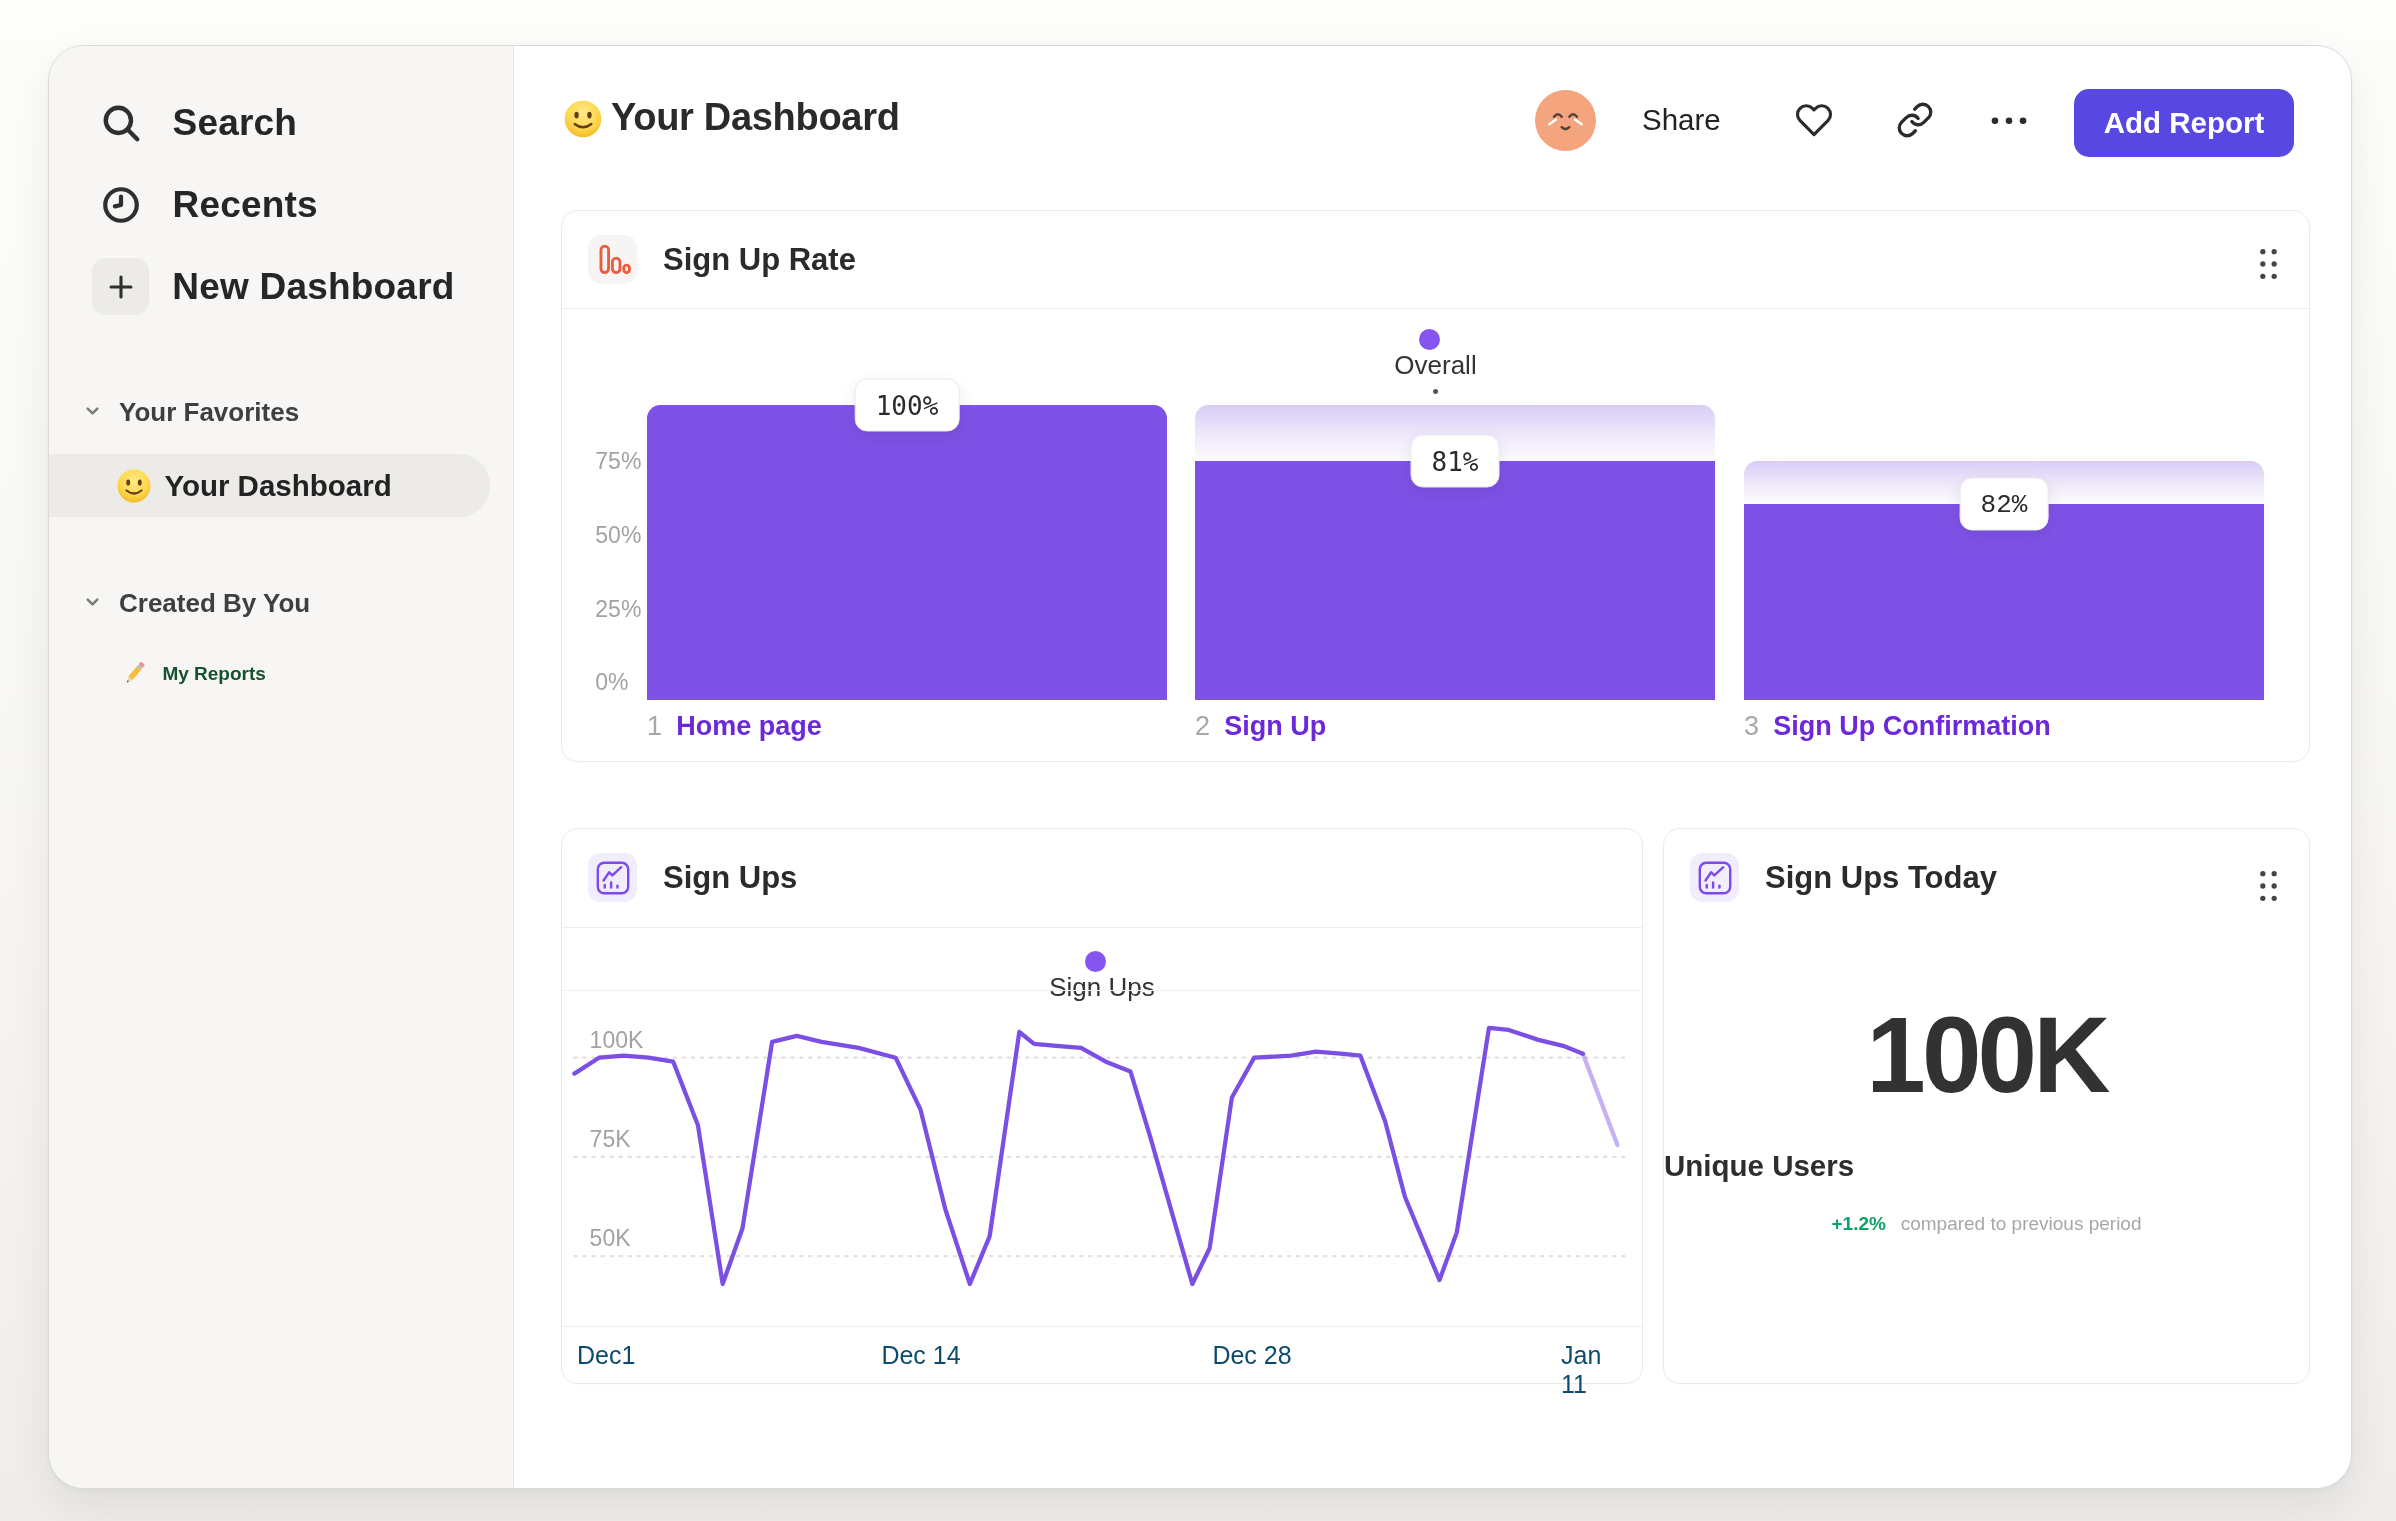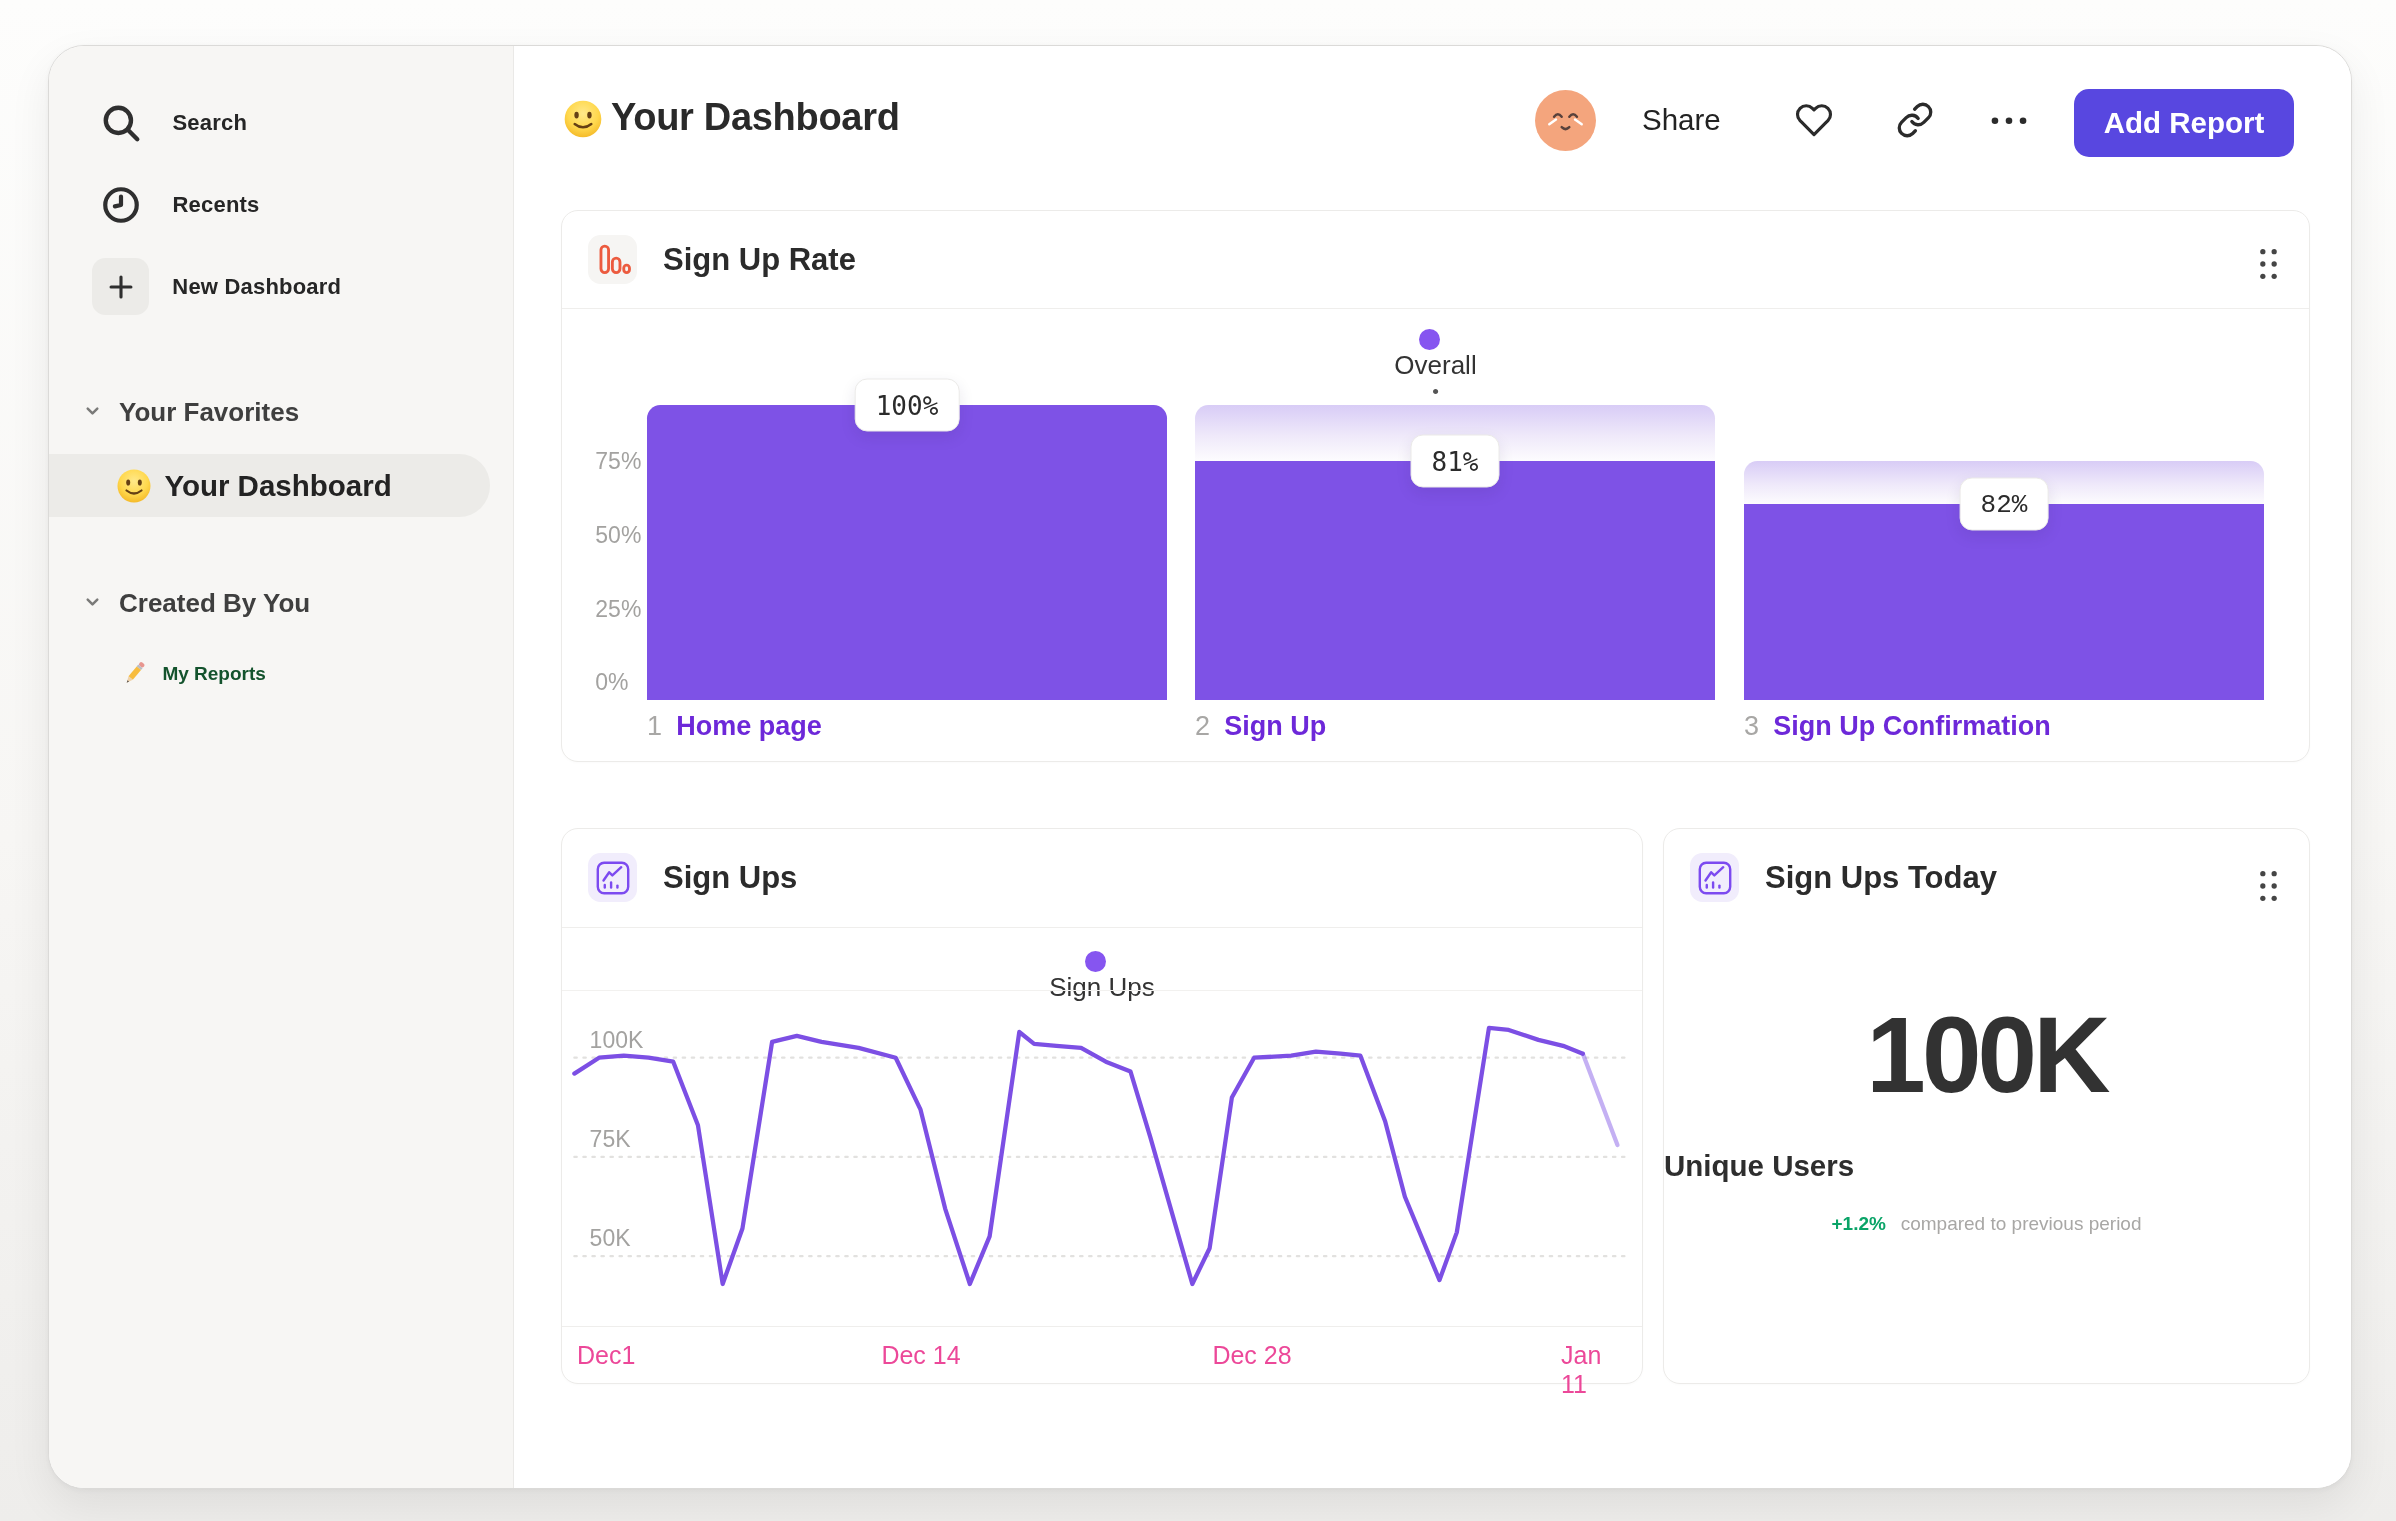--- a/index.html
+++ b/index.html
@@ -6,21 +6,21 @@
     font-family:"Liberation Sans",sans-serif;
     background:linear-gradient(180deg,#FDFDFC 0%,#F7F6F4 55%,#EEEDEB 100%);}
   .window{position:absolute;left:48px;top:45px;width:2302px;height:1442px;background:#fff;
     border:1px solid #DBDAD8;border-radius:36px;display:flex;overflow:hidden;
     box-shadow:0 17px 43px rgba(0,0,0,.07),0 1.9px 5.7px rgba(0,0,0,.04);}
   
   .sidebar{width:464px;flex:0 0 464px;background:#F7F6F4;border-right:1px solid #EAE9E7;position:relative;}
   .nav-item{position:absolute;left:49px;height:61px;display:flex;align-items:center;cursor:pointer;}
   .nav-icon{width:46px;height:46px;display:flex;align-items:center;justify-content:center;}
   .nav-icon.boxed{width:57px;height:57px;background:#ECEBE8;border-radius:13.3px;margin-left:-5.7px;}
-  .nav-label{margin-left:28.5px;font-size:22px;font-weight:700;color:#262626;letter-spacing:0.2px;}
+  .nav-label{margin-left:28.5px;font-size:37px;font-weight:700;color:#262626;letter-spacing:0.2px;}
   .section-head{position:absolute;left:32px;height:32px;display:flex;align-items:center;cursor:pointer;}
   .section-head .sh-label{margin-left:15px;font-size:26px;font-weight:700;color:#3F3F3F;}
   .fav-pill{position:absolute;left:0;width:441px;height:63px;background:#ECEBE8;border-radius:0 31px 31px 0;
     display:flex;align-items:center;cursor:pointer;}
   .fav-pill .emoji{margin-left:67px;width:36px;height:36px;}
   .fav-pill .pill-label{margin-left:12.4px;font-size:29.5px;font-weight:700;color:#232323;}
   .report-item{position:absolute;left:68px;height:51px;display:flex;align-items:center;cursor:pointer;}
   .report-item .emoji{width:34px;height:34px;}
   .report-item .rep-label{margin-left:11.4px;font-size:19px;font-weight:700;color:#14532d;}
   
@@ -52,21 +52,21 @@
   .funnel-bar.first{border-radius:13.3px 13.3px 0 0;}
   .funnel-drop{position:absolute;border-radius:13.3px 13.3px 0 0;
     background:linear-gradient(180deg,#D8CCF6 0%,#EFE9FA 55%,#FDFCFE 100%);}
   .badge{position:absolute;transform:translate(-50%,-50%);background:#fff;border:1.4px solid #EBEAE8;
     border-radius:12.4px;box-shadow:0 5.7px 15px rgba(40,30,80,.10);padding:10.5px 20px;
     font-family:"DejaVu Sans Mono",monospace;font-size:26px;color:#2B2B2B;white-space:nowrap;}
   .funnel-xlabel{position:absolute;top:500px;height:30px;display:flex;align-items:center;}
   .funnel-xlabel .xidx{font-size:27px;color:#A8A7A5;font-weight:400;}
   .funnel-xlabel .xname{margin-left:14.3px;font-size:27px;color:#6d28d9;font-weight:700;}
   
-  .xtick{position:absolute;top:512px;height:28.5px;line-height:28.5px;font-size:25px;color:#ec4899;}
+  .xtick{position:absolute;top:512px;height:28.5px;line-height:28.5px;font-size:25px;color:#0c4a6e;}
   
   .stat-value{position:absolute;left:0;top:164px;width:100%;text-align:center;font-size:107px;font-weight:800;
     color:#323232;letter-spacing:-3.8px;}
   .stat-label{position:absolute;left:0;top:320px;width:100%;text-align:left;font-size:29.5px;font-weight:700;color:#2E2E2E;}
   .stat-delta{position:absolute;left:0;top:384px;width:100%;text-align:center;font-size:19px;}
   .delta-pct{color:#0BA468;font-weight:700;}
   .delta-cap{color:#A8A7A5;font-weight:400;margin-left:9.5px;}
 </style>
 </head>
 <body>

